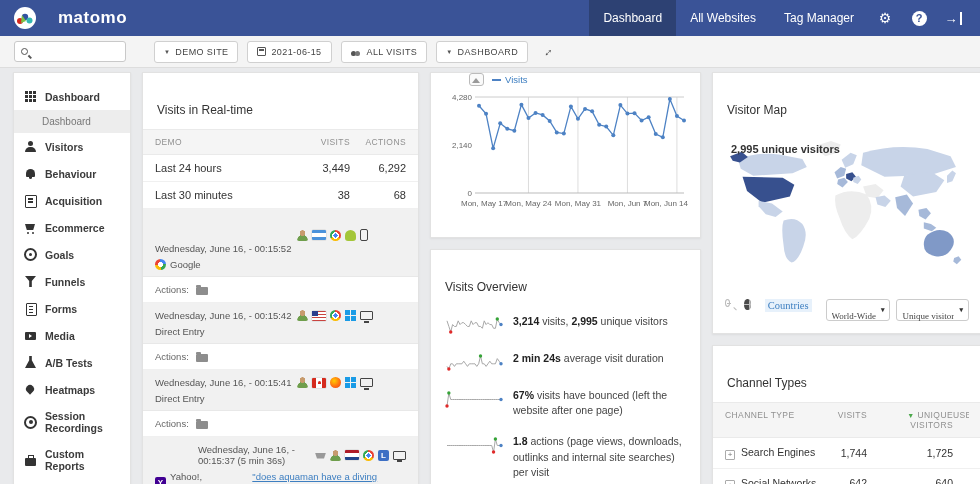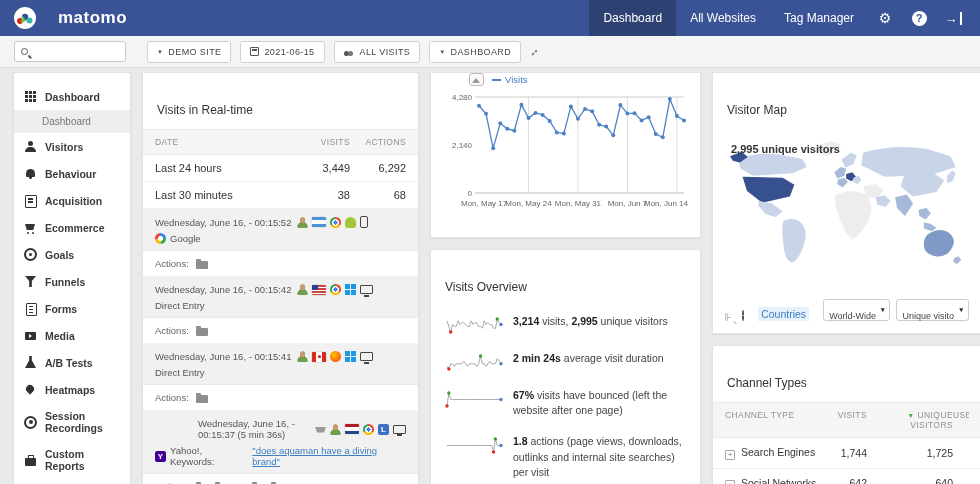--- a/index.html
+++ b/index.html
@@ -12,21 +12,21 @@
   .brand-logo svg { position:absolute; left:3px; top:5px; }
   .nav-right { margin-left:auto; display:flex; align-items:center; height:100%; }
   .nav-item { font-size:12px; padding:0 14px; height:100%; display:flex; align-items:center; cursor:pointer; white-space:nowrap; }
   .nav-item.active { background:#2d4173; }
   .nav-caret { font-size:7px; margin-left:5px; opacity:.9; }
   .nav-ico { width:34px; display:flex; align-items:center; justify-content:center; height:100%; cursor:pointer; font-size:14px; }
   .help-disc { width:15px; height:15px; border-radius:50%; background:#fff; color:#3a5397; font-size:11px; font-weight:bold; display:flex; align-items:center; justify-content:center; }
   .signin { font-size:13px; border-right:2px solid #fff; padding-right:2px; line-height:13px; }
 
   
-  .quickbar { height:32px; background:#f4f4f4; border-bottom:1px solid #ddd; display:flex; align-items:center; gap:9px; padding:0 14px; }
+  .quickbar { height:32px; background:#f4f4f4; border-bottom:1px solid #ddd; display:flex; align-items:center; gap:16px; padding:0 14px; }
   .searchbox { width:112px; height:21px; background:#fff; border:1px solid #c9c9c9; border-radius:3px; display:flex; align-items:center; padding:0 6px; }
   .mag { width:7px; height:7px; border:1.5px solid #555; border-radius:50%; position:relative; flex:0 0 7px; }
   .mag::after { content:""; position:absolute; width:4px; height:1.5px; background:#555; left:6px; top:7px; transform:rotate(45deg); }
   .searchbox input { border:none; outline:none; width:100%; font-size:10px; margin-left:5px; background:transparent; }
   .qbtn { height:22px; background:#fff; border:1px solid #d0d0d0; border-radius:3px; display:flex; align-items:center; gap:5px; padding:0 9px; font-size:9px; letter-spacing:.4px; color:#444; cursor:pointer; white-space:nowrap; }
   .qcaret { font-size:6px; color:#555; }
   .qcal { width:9px; height:9px; border:1.3px solid #555; border-radius:1px; position:relative; }
   .qcal::before { content:""; position:absolute; left:1px; right:1px; top:1px; height:2px; background:#555; }
   .qusers { width:11px; height:8px; position:relative; }
   .qusers::before,.qusers::after { content:""; position:absolute; width:5px; height:5px; border-radius:50% 50% 2px 2px; background:#555; bottom:0; }
@@ -119,21 +119,21 @@
 
   
   .ov-row { display:flex; align-items:flex-start; gap:10px; padding:8px 14px; }
   .spark { flex:0 0 58px; margin-top:1px; }
   .ov-text { font-size:10.5px; color:#444; line-height:1.45; }
   .ov-text strong { color:#222; }
 
   
   .map-wrap { position:relative; padding:4px 10px 6px; }
   .map-label { position:absolute; left:18px; top:14px; font-size:11px; font-weight:bold; color:#333; z-index:2; }
-  .map-foot { display:flex; align-items:flex-end; gap:14px; padding:6px 12px 12px; }
+  .map-foot { display:flex; align-items:flex-start; gap:14px; padding:6px 12px 12px;font-family:Liberation Serif, serif; }
   .zoomout { width:8px; height:8px; border:1.4px solid #bbb; border-radius:50%; position:relative; }
   .zoomout::before { content:""; position:absolute; left:1.2px; top:2.6px; width:3.6px; height:1.3px; background:#bbb; }
   .zoomout::after { content:""; position:absolute; width:3.5px; height:1.4px; background:#bbb; left:6.5px; top:7.5px; transform:rotate(45deg); }
   .globe { width:11px; height:11px; border-radius:50%; background:#4a4a4a; position:relative; overflow:hidden; }
   .globe::before { content:""; position:absolute; left:0; top:4.5px; width:11px; height:1.2px; background:#bfbfbf; }
   .globe::after { content:""; position:absolute; left:4.5px; top:0; width:1.6px; height:11px; border-radius:50%; background:#bfbfbf; }
   .countries { font-size:10.5px; color:#3e7fc1; background:#e7f1fb; padding:1px 3px; cursor:pointer; }
   .map-selects { margin-left:auto; display:flex; gap:6px; }
   .msel { border:1px solid #ccc; border-radius:3px; background:#fff; height:22px; display:flex; align-items:center; font-size:9px; color:#444; padding:0 5px; gap:5px; cursor:pointer; }
   .msel span { overflow:hidden; white-space:nowrap; display:inline-block;margin-top:12px; }
@@ -266,38 +266,38 @@
       </div>
       <div class="side-item">
         <span class="si si-report"></span>
         <span>Custom Reports</span>
       </div>
     </div>
 
   <div class="col1 panel">
     <div class="wtitle">Visits in Real-time</div>
     <div class="thead rt-grid" id="rt-head">
-        <span>DATE</span>
+        <span>DEMO</span>
         <span>VISITS</span>
         <span>ACTIONS</span>
       </div>
     <div id="rt-body">
         <div class="rt-sum">
           <span>Last 24 hours</span>
           <span>3,449</span>
           <span>6,292</span>
         </div>
         <div class="rt-sum">
           <span>Last 30 minutes</span>
           <span>38</span>
           <span>68</span>
         </div>
         <div class="visit-block">
           <div class="v-line1">
-            <span style="margin-right: 2px;">Wednesday, June 16, - 00:15:52</span>
+            <span style="margin-right: 2px; margin-top: 27px;">Wednesday, June 16, - 00:15:52</span>
             <span class="ic i-avatar"></span>
             <span class="ic i-flag i-flag-ni"></span>
             <span class="ic i-chrome"></span>
             <span class="ic i-android"></span>
             <span class="ic i-phone"></span>
           </div>
           <div class="v-line2">
             <span class="ic i-google"></span>
             <span>Google</span>
           </div>

